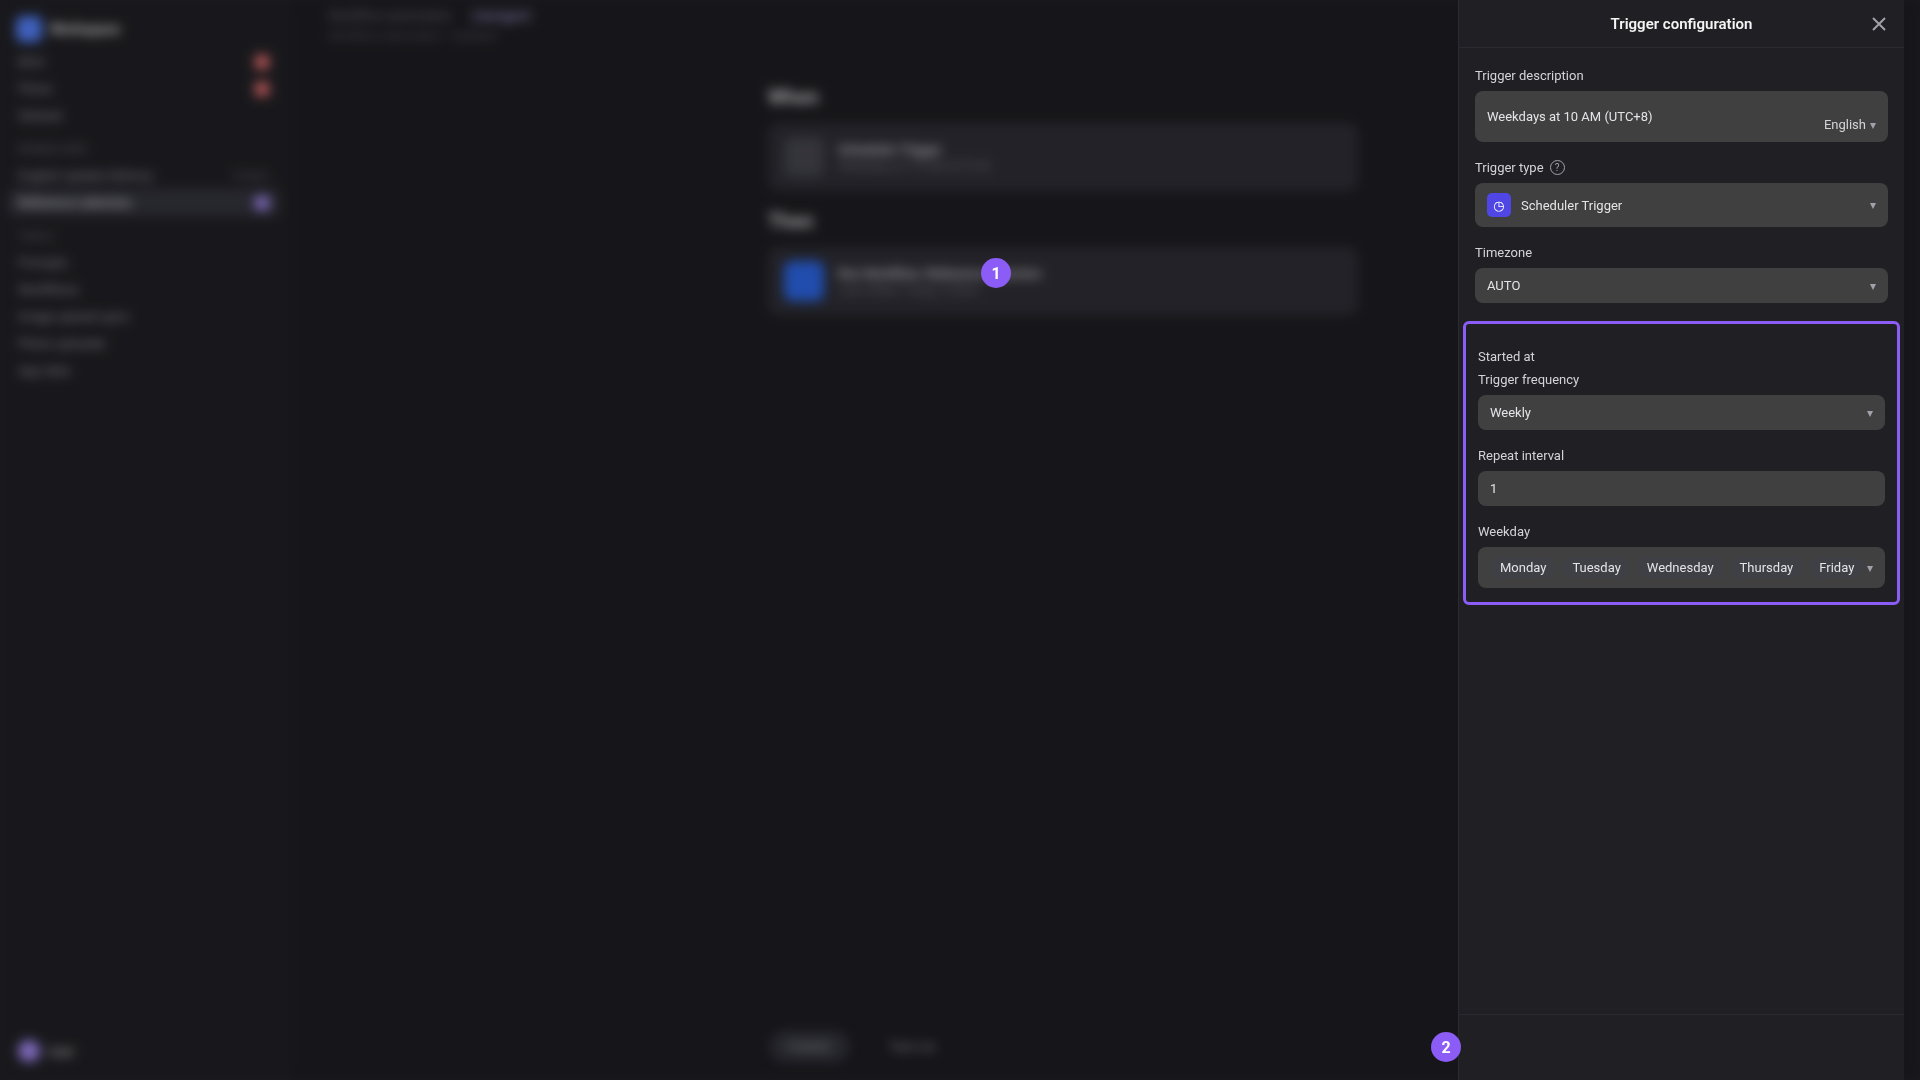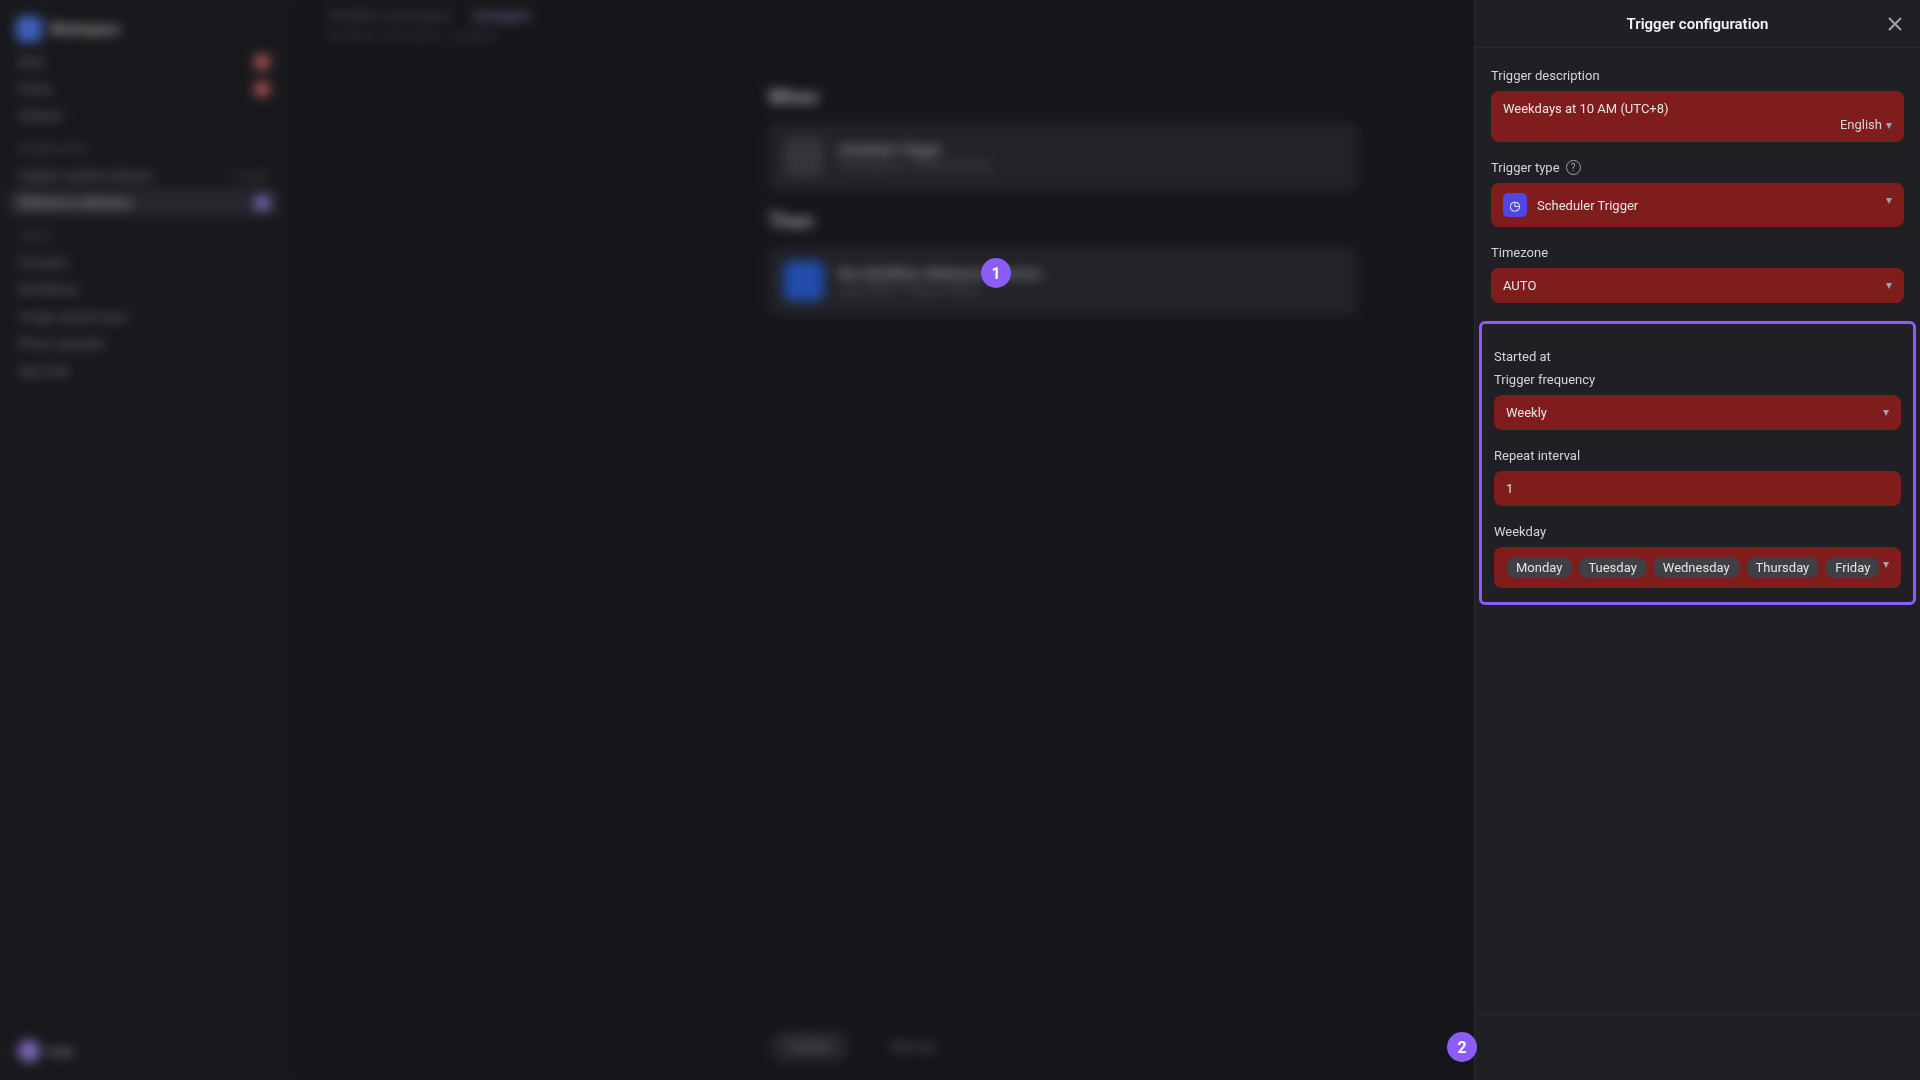--- a/index.html
+++ b/index.html
@@ -25,27 +25,27 @@
 .flow-card { width:590px; background:#26262c; border-radius:10px; padding:14px 16px; display:flex; gap:14px; align-items:center; margin-left:440px; }
 .flow-card .icon-box { width:40px; height:40px; border-radius:8px; background:#3f3f46; }
 .flow-card .icon-box.blue { background:#2563eb; }
 .flow-card .txt .title { font-size:13px; color:#d4d4d8; font-weight:600; }
 .flow-card .txt .sub { font-size:12px; color:#71717a; margin-top:2px; }
 .step-callout-1 { position:absolute; left:981px; top:258px; width:30px; height:30px; border-radius:50%; background:#8b5cf6; color:#fff; font-weight:700; display:flex; align-items:center; justify-content:center; font-size:16px; z-index:30; }
 .bottom-bar { position:absolute; bottom:18px; left:770px; display:flex; gap:40px; align-items:center; }
 .bottom-pill { background:#2d2d35; border-radius:20px; padding:8px 18px; color:#a1a1aa; }
 
 
-.panel { position:absolute; right:0; top:0; width:446px; height:100%; background:#202024; border-left:1px solid #2a2a30; z-index:20; display:flex; flex-direction:column; }
+.panel { position:absolute; right:16px; top:0; width:446px; height:100%; background:#202024; border-left:1px solid #2a2a30; z-index:20; display:flex; flex-direction:column; }
 .panel-header { height:48px; display:flex; align-items:center; justify-content:center; border-bottom:1px solid #2a2a30; position:relative; }
 .panel-header .title { font-size:15px; font-weight:600; color:#f4f4f5; }
 .close-btn { position:absolute; right:14px; top:13px; width:22px; height:22px; color:#a1a1aa; cursor:pointer; display:flex; align-items:center; justify-content:center; font-size:16px; }
 .panel-body { flex:1; overflow-y:auto; padding:20px 16px 10px; }
 .form-label { font-size:13px; color:#d4d4d8; margin-bottom:8px; display:flex; align-items:center; gap:6px; }
-.form-control { width:100%; background:#7f1d1d; border:none; border-radius:8px; padding:10px 12px; color:#e4e4e7; font-size:13px; display:flex; align-items:flex-start; justify-content:space-between; margin-bottom:18px; }
+.form-control { width:100%; background:#404040; border:none; border-radius:8px; padding:10px 12px; color:#e4e4e7; font-size:13px; display:flex; align-items:center; justify-content:space-between; margin-bottom:18px; }
 .form-control.with-icon { gap:10px; }
 .form-control .left { display:flex; align-items:center; gap:10px; }
 .sq-icon { width:24px; height:24px; border-radius:5px; background:#4f46e5; display:flex; align-items:center; justify-content:center; font-size:13px; color:#fff; }
 .chev { color:#a1a1aa; font-size:12px; }
 .lang-tag { display:flex; align-items:center; gap:4px; color:#d4d4d8;margin-top:16px; }
 .highlight-box { border:3px solid #8b5cf6; border-radius:6px; padding:25px 12px 14px; margin:0 -12px 18px; }
 .calendar-icon { width:18px; height:18px; color:#d4d4d8; }
 .chips-row { display:flex; flex-wrap:wrap; gap:6px; flex:1; }
 .chip { background:#3f3f46; border-radius:12px; padding:3px 10px; font-size:13px; color:#e4e4e7; }
 .panel-footer { height:66px; border-top:1px solid #2a2a30; display:flex; align-items:center; justify-content:center; position:relative; }

